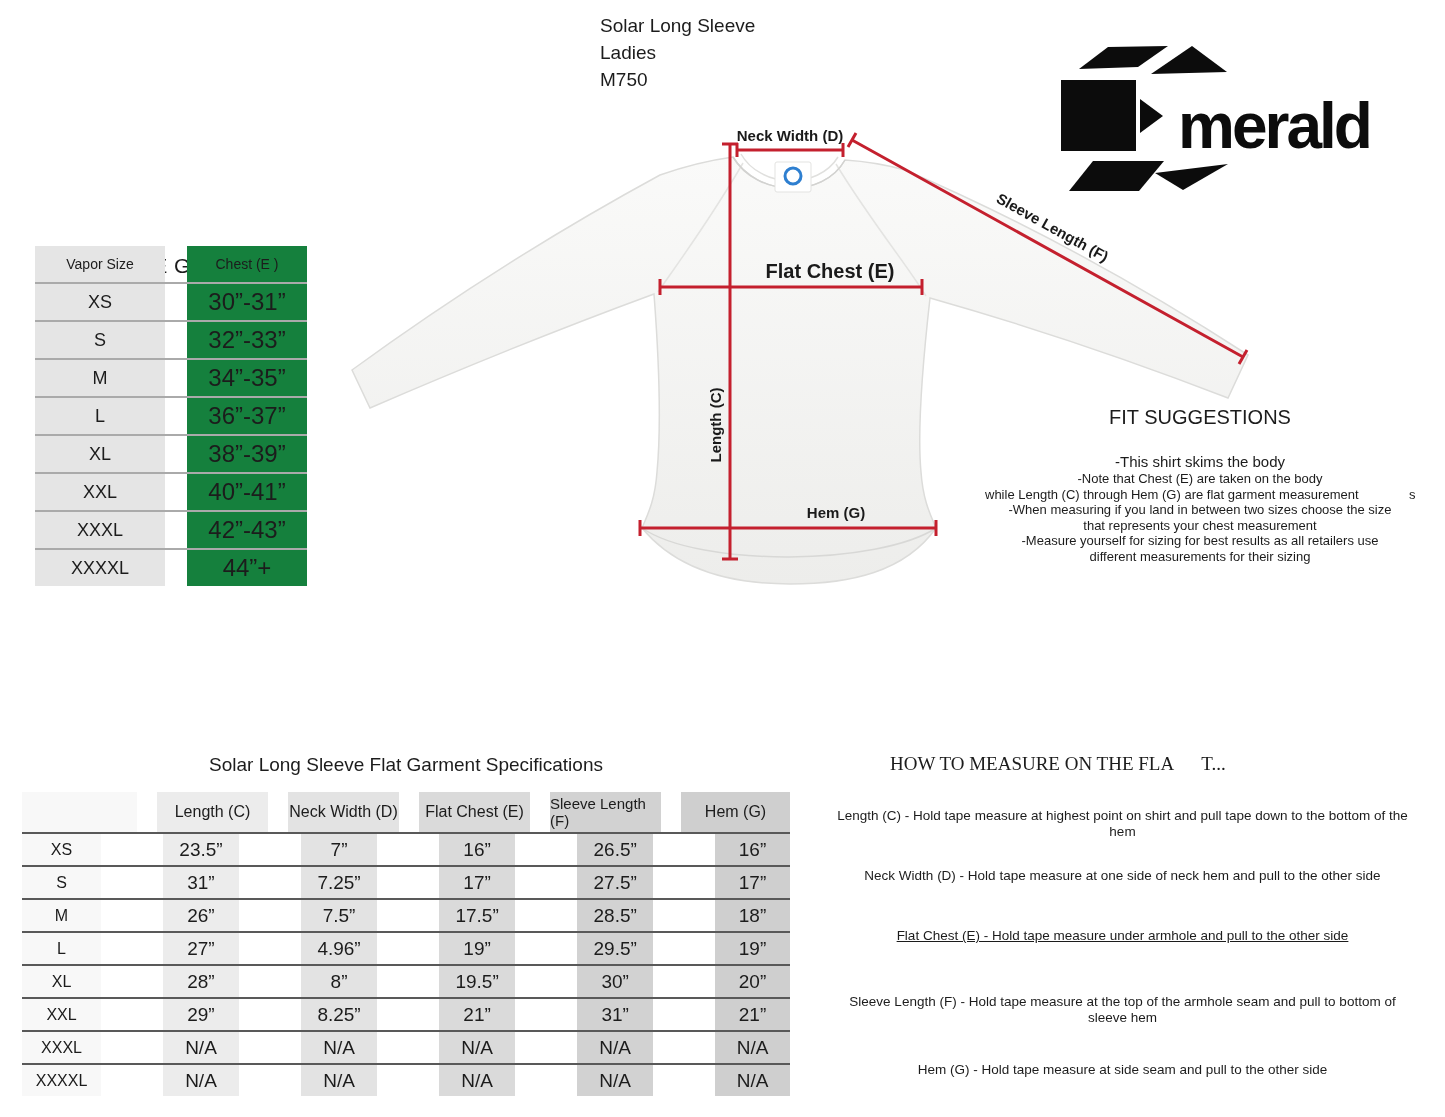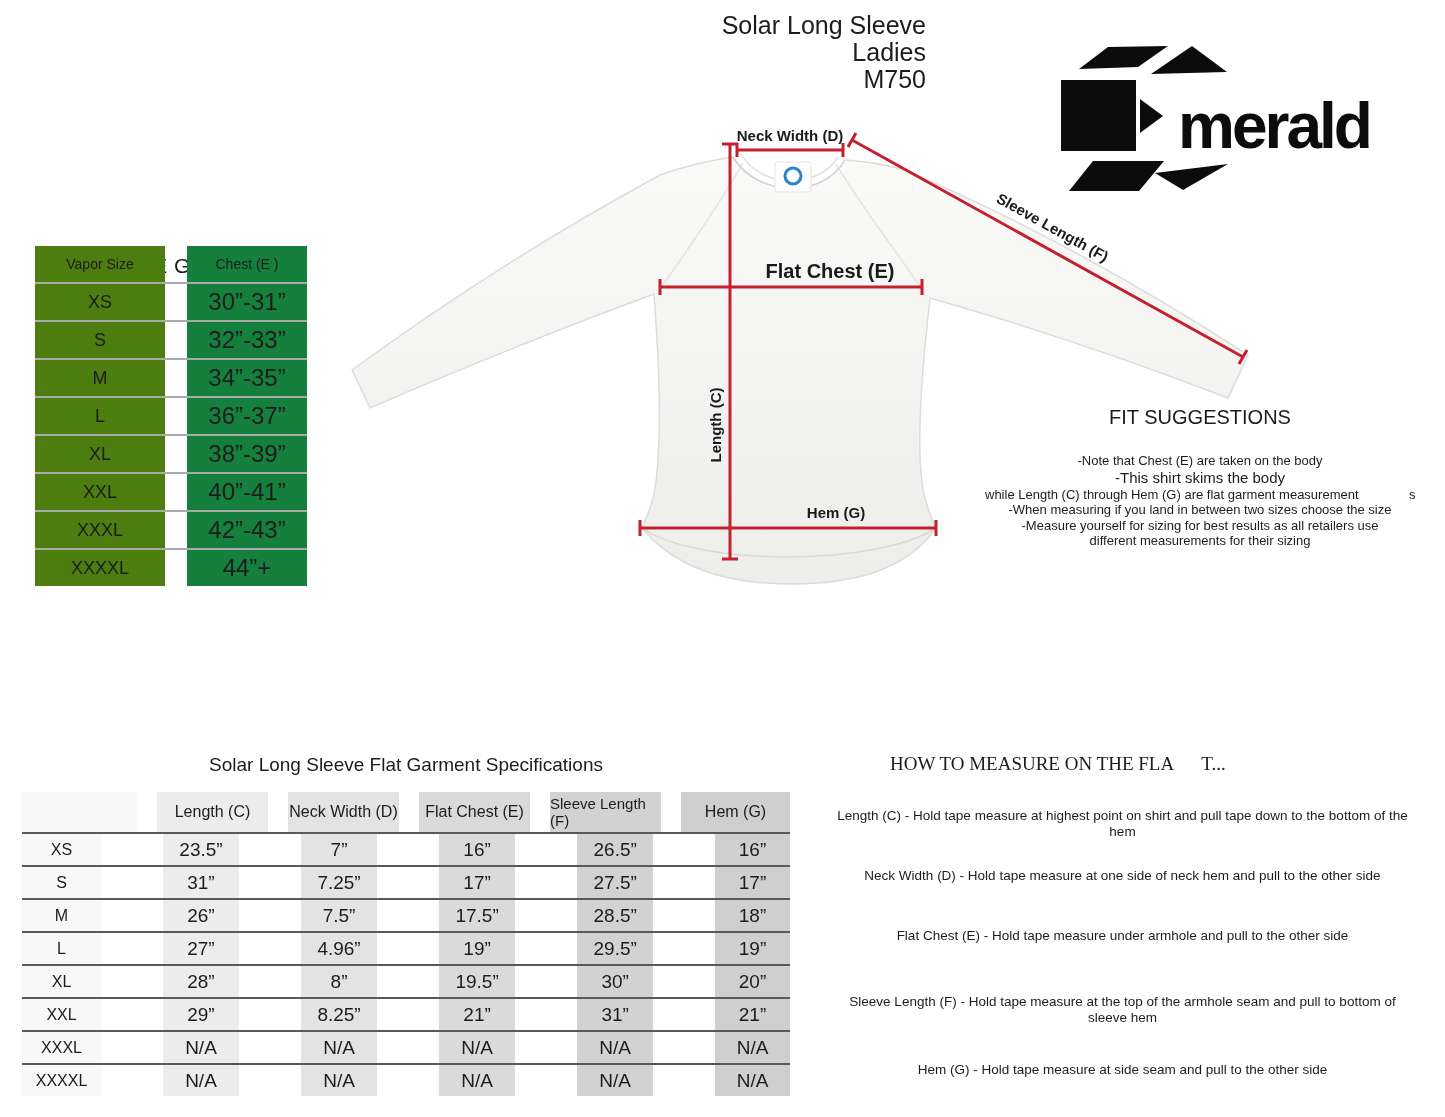--- a/index.html
+++ b/index.html
@@ -2,31 +2,31 @@
 <html><head>
 <meta charset="utf-8">
 <style>
   html,body{margin:0;padding:0;}
   body{width:1445px;height:1117px;position:relative;background:#ffffff;
        font-family:"Liberation Sans", sans-serif;color:#1c1c1c;overflow:hidden;}
   .abs{position:absolute;}
   .pre{white-space:pre;}
 
   
-  #doc-title{left:574px;top:12px;width:352px;font-size:25px;line-height:27px;text-align:right;}
+  #doc-title{left:600px;top:12px;width:352px;font-size:19px;line-height:27px;text-align:left;}
 
   
   #logo{left:1050px;top:35px;}
 
   
   #sg-title{left:35px;top:214px;width:272px;font-size:21px;letter-spacing:.5px;margin-top:40px;}
   #sg-table{left:35px;top:246px;width:272px;}
   .sg-row{display:flex;height:38px;box-sizing:border-box;border-top:2px solid #aaaaaa;align-items:center;}
   .sg-row.hdr{height:36px;border-top:none;}
-  .sg-c1{width:130px;height:100%;background:#4d7c0f;display:flex;align-items:center;justify-content:center;}
+  .sg-c1{width:130px;height:100%;background:#e5e5e5;display:flex;align-items:center;justify-content:center;}
   .sg-gap{width:22px;height:100%;}
   .sg-c2{width:120px;height:100%;background:#15803d;display:flex;align-items:center;justify-content:center;}
   .hdr .sg-c1,.hdr .sg-c2{font-size:14px;}
   .sg-size{font-size:18px;}
   .sg-val{font-size:24px;}
 
   
   #shirt-svg{left:330px;top:118px;}
 
   
@@ -49,21 +49,21 @@
   .c-v4{width:111px;background:#d2d2d2;}
   .c-v5{width:109px;background:#cfcfcf;}
   .hdr .sp-cell{font-size:16px;}
   .hdr .c-v4{font-size:15px;}
   .sp-size{font-size:16px;}
   .sp-val{font-size:19px;margin-left:48px;}
 
   
   #htm-title{left:890px;top:753px;width:460px;font-size:19px;text-align:left;white-space:pre;font-family:Liberation Serif, serif;}
   .hti{left:830px;width:585px;text-align:center;font-size:13.5px;line-height:16px;}
-  #hti-0{top:808px;} #hti-1{top:868px;} #hti-2{top:928px;} #hti-3{top:994px;} #hti-4{top:1062px;}
+  #hti-0{top:808px;} #hti-1{top:868px;} #hti-2{top:928px;text-decoration:underline;} #hti-3{top:994px;} #hti-4{top:1062px;}
 </style>
 </head>
 <body>
 
 <div id="doc-title" class="abs">
   <div>Solar Long Sleeve</div>
   <div>Ladies</div>
   <div>M750</div>
 </div>
 
@@ -167,24 +167,25 @@
       <text x="830" y="278" font-size="20">Flat Chest (E)</text>
       <text x="716" y="430" font-size="15" transform="rotate(-90 716 425)">Length (C)</text>
       <text x="836" y="518" font-size="15">Hem (G)</text>
       <text x="1050" y="232" font-size="15" transform="rotate(29 1050 232)">Sleeve Length (F)</text>
     </g>
   </svg>
 </div>
 
 <div id="fit" class="abs">
   <div id="fit-title">FIT SUGGESTIONS</div>
+  <div class="fit-line big">-This shirt skims the body</div>
   <div class="fit-line">-Note that Chest (E) are taken on the body</div>
-  <div class="fit-line big">-This shirt skims the body</div>
   <div class="fit-line pre">while Length (C) through Hem (G) are flat garment measurement              s</div>
   <div class="fit-line">-When measuring if you land in between two sizes choose the size</div>
+  <div class="fit-line">that represents your chest measurement</div>
   <div class="fit-line">-Measure yourself for sizing for best results as all retailers use</div>
   <div class="fit-line">different measurements for their sizing</div>
 </div>
 
 <div id="specs-title" class="abs">Solar Long Sleeve Flat Garment Specifications</div>
 <div id="specs-table" class="abs">
   <div class="sp-row hdr">
     <div class="sp-cell c-size"></div>
     <div class="c-gap"></div>
     <div class="sp-cell c-v1">Length (C)</div>

